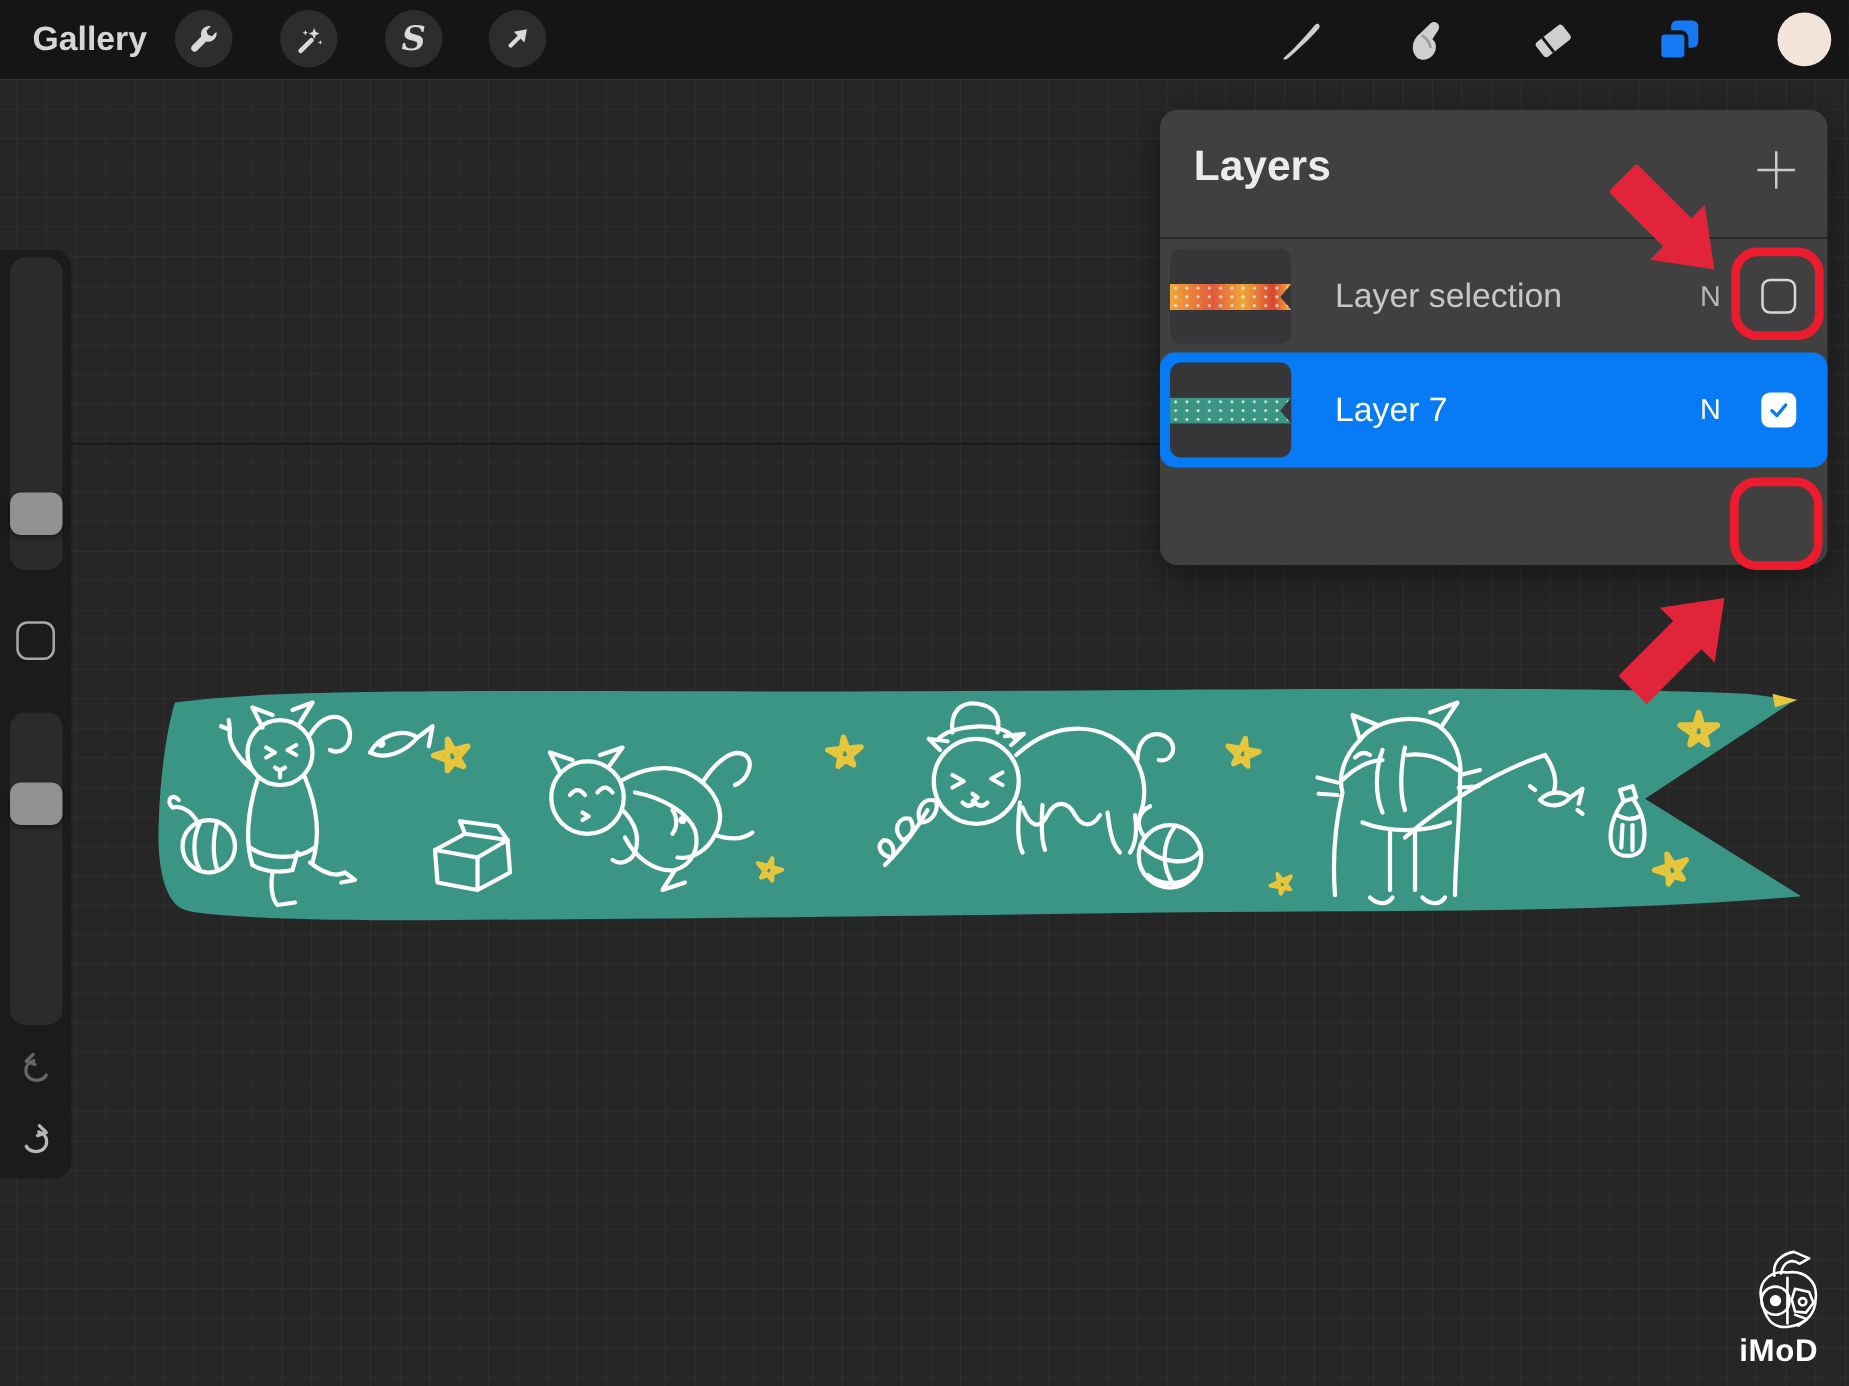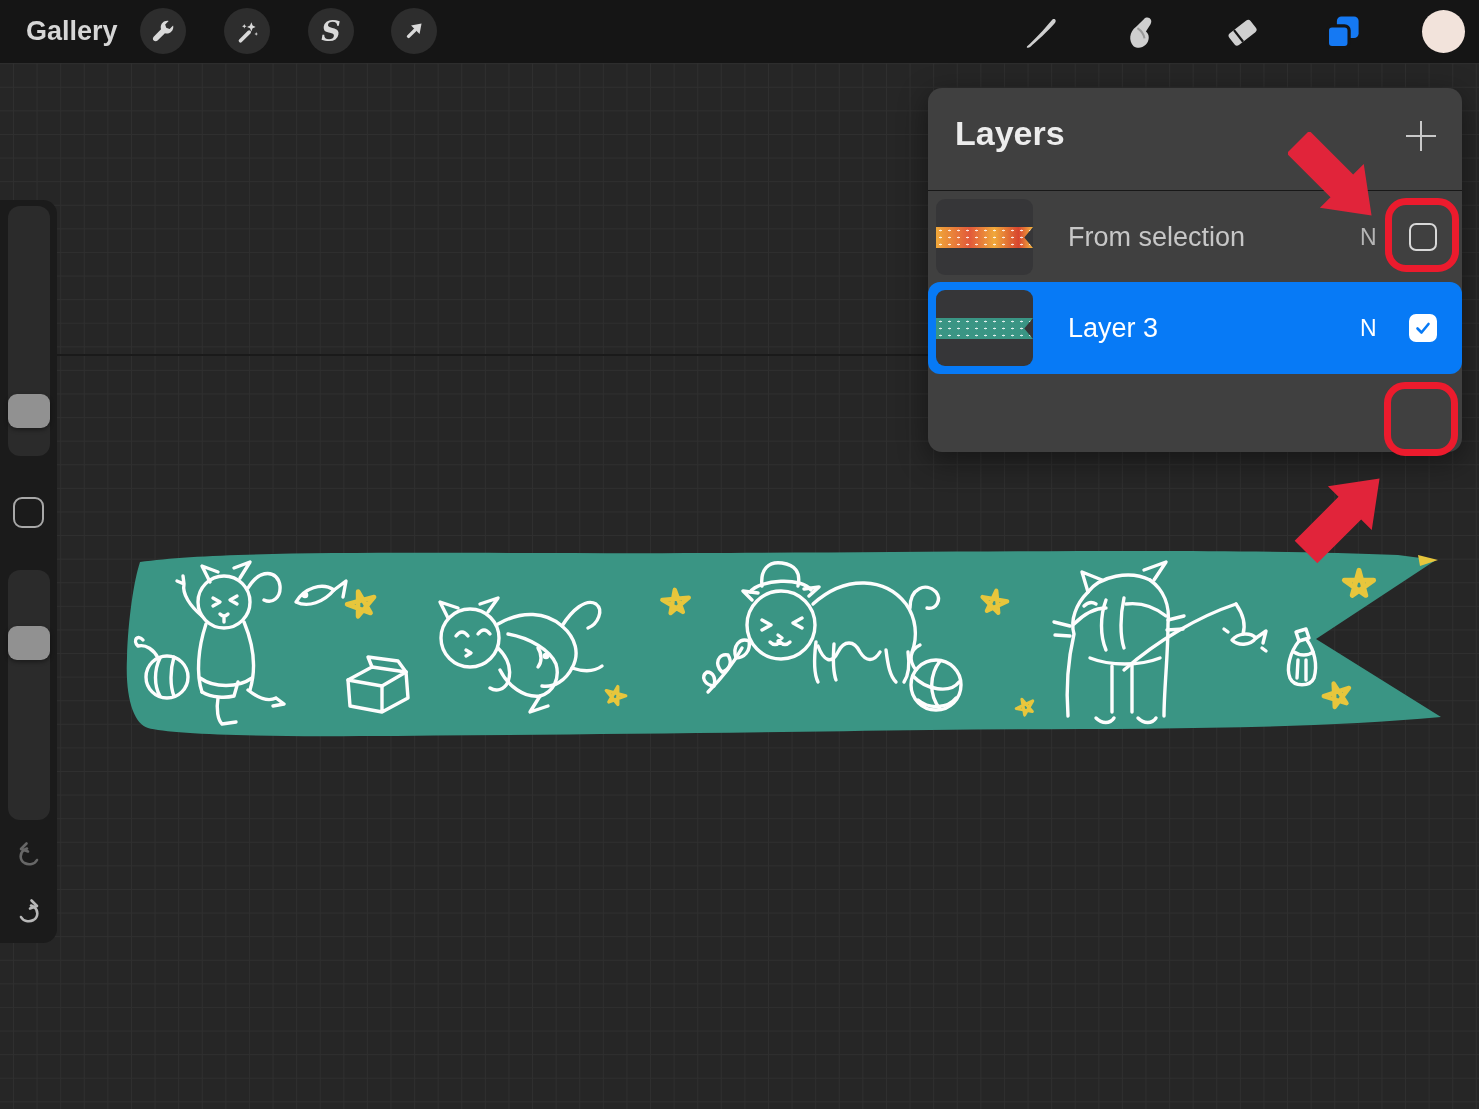--- a/index.html
+++ b/index.html
@@ -305,32 +305,32 @@
           <line x1="2" y1="17" x2="32" y2="17"></line>
       </g>
     </svg>
 
     <div class="layer-row row-from-selection">
       <div class="thumb">
         <div class="strip strip-orange">
           <div class="strip-dots"></div>
         </div>
       </div>
-      <div class="row-label">From selection</div>
+      <div class="row-label">Layer selection</div>
       <div class="blend-badge">N</div>
       <div class="checkbox"></div>
     </div>
 
     <div class="layer-row row-layer1">
       <div class="thumb">
         <div class="strip strip-teal">
           <div class="strip-dots"></div>
         </div>
       </div>
-      <div class="row-label">Layer 3</div>
+      <div class="row-label">Layer 7</div>
       <div class="blend-badge">N</div>
       <div class="checkbox checked">
         <svg width="18" height="18" viewBox="0 0 18 18">
           <path d="M3.5,9.5 L7.5,13.5 L14.5,5" fill="none" stroke="#077af6" stroke-width="2.6" stroke-linecap="round" stroke-linejoin="round"></path>
         </svg>
       </div>
     </div>
 
   </div>
 
@@ -342,14 +342,29 @@
       <path d="M0,-16 L62,-16 L62,-31 L104,0 L62,31 L62,16 L0,16 Z"></path>
     </g>
   </svg>
 
   <svg class="red-arrow" style="left:1288px; top:448px;" width="120" height="120" viewBox="0 0 120 120">
     <g transform="translate(18,104) rotate(-45)" fill="#e1243a">
       <path d="M0,-16 L62,-16 L62,-31 L104,0 L62,31 L62,16 L0,16 Z"></path>
     </g>
   </svg>
 
+  <div class="watermark">
+    <svg width="70" height="66" viewBox="0 0 80 76">
+      <g fill="none" stroke="#ffffff" stroke-width="2.4" stroke-linecap="round" stroke-linejoin="round">
+        <path d="M36,26 C34,14 42,6 54,4 L68,10 L59,15 C52,10 44,13 42,24"></path>
+        <path d="M24,52 C20,34 34,25 48,27 C64,25 76,35 74,51 C74,65 65,75 49,77 C33,79 27,68 24,52 Z" transform="translate(0,-4)"></path>
+        <circle cx="37" cy="49" r="13"></circle>
+        <circle cx="37" cy="49" r="4" fill="#ffffff"></circle>
+        <path d="M55,38 L68,41 L72,51 L65,60 L55,59 L52,48 Z"></path>
+        <circle cx="62" cy="50" r="3.4"></circle>
+        <path d="M48,28 L48,70"></path>
+        <path d="M55,62 L66,66 L58,72"></path>
+      </g>
+    </svg>
+    <div class="watermark-text">iMoD</div>
+  </div>
 
 </div>
 
 </body></html>

